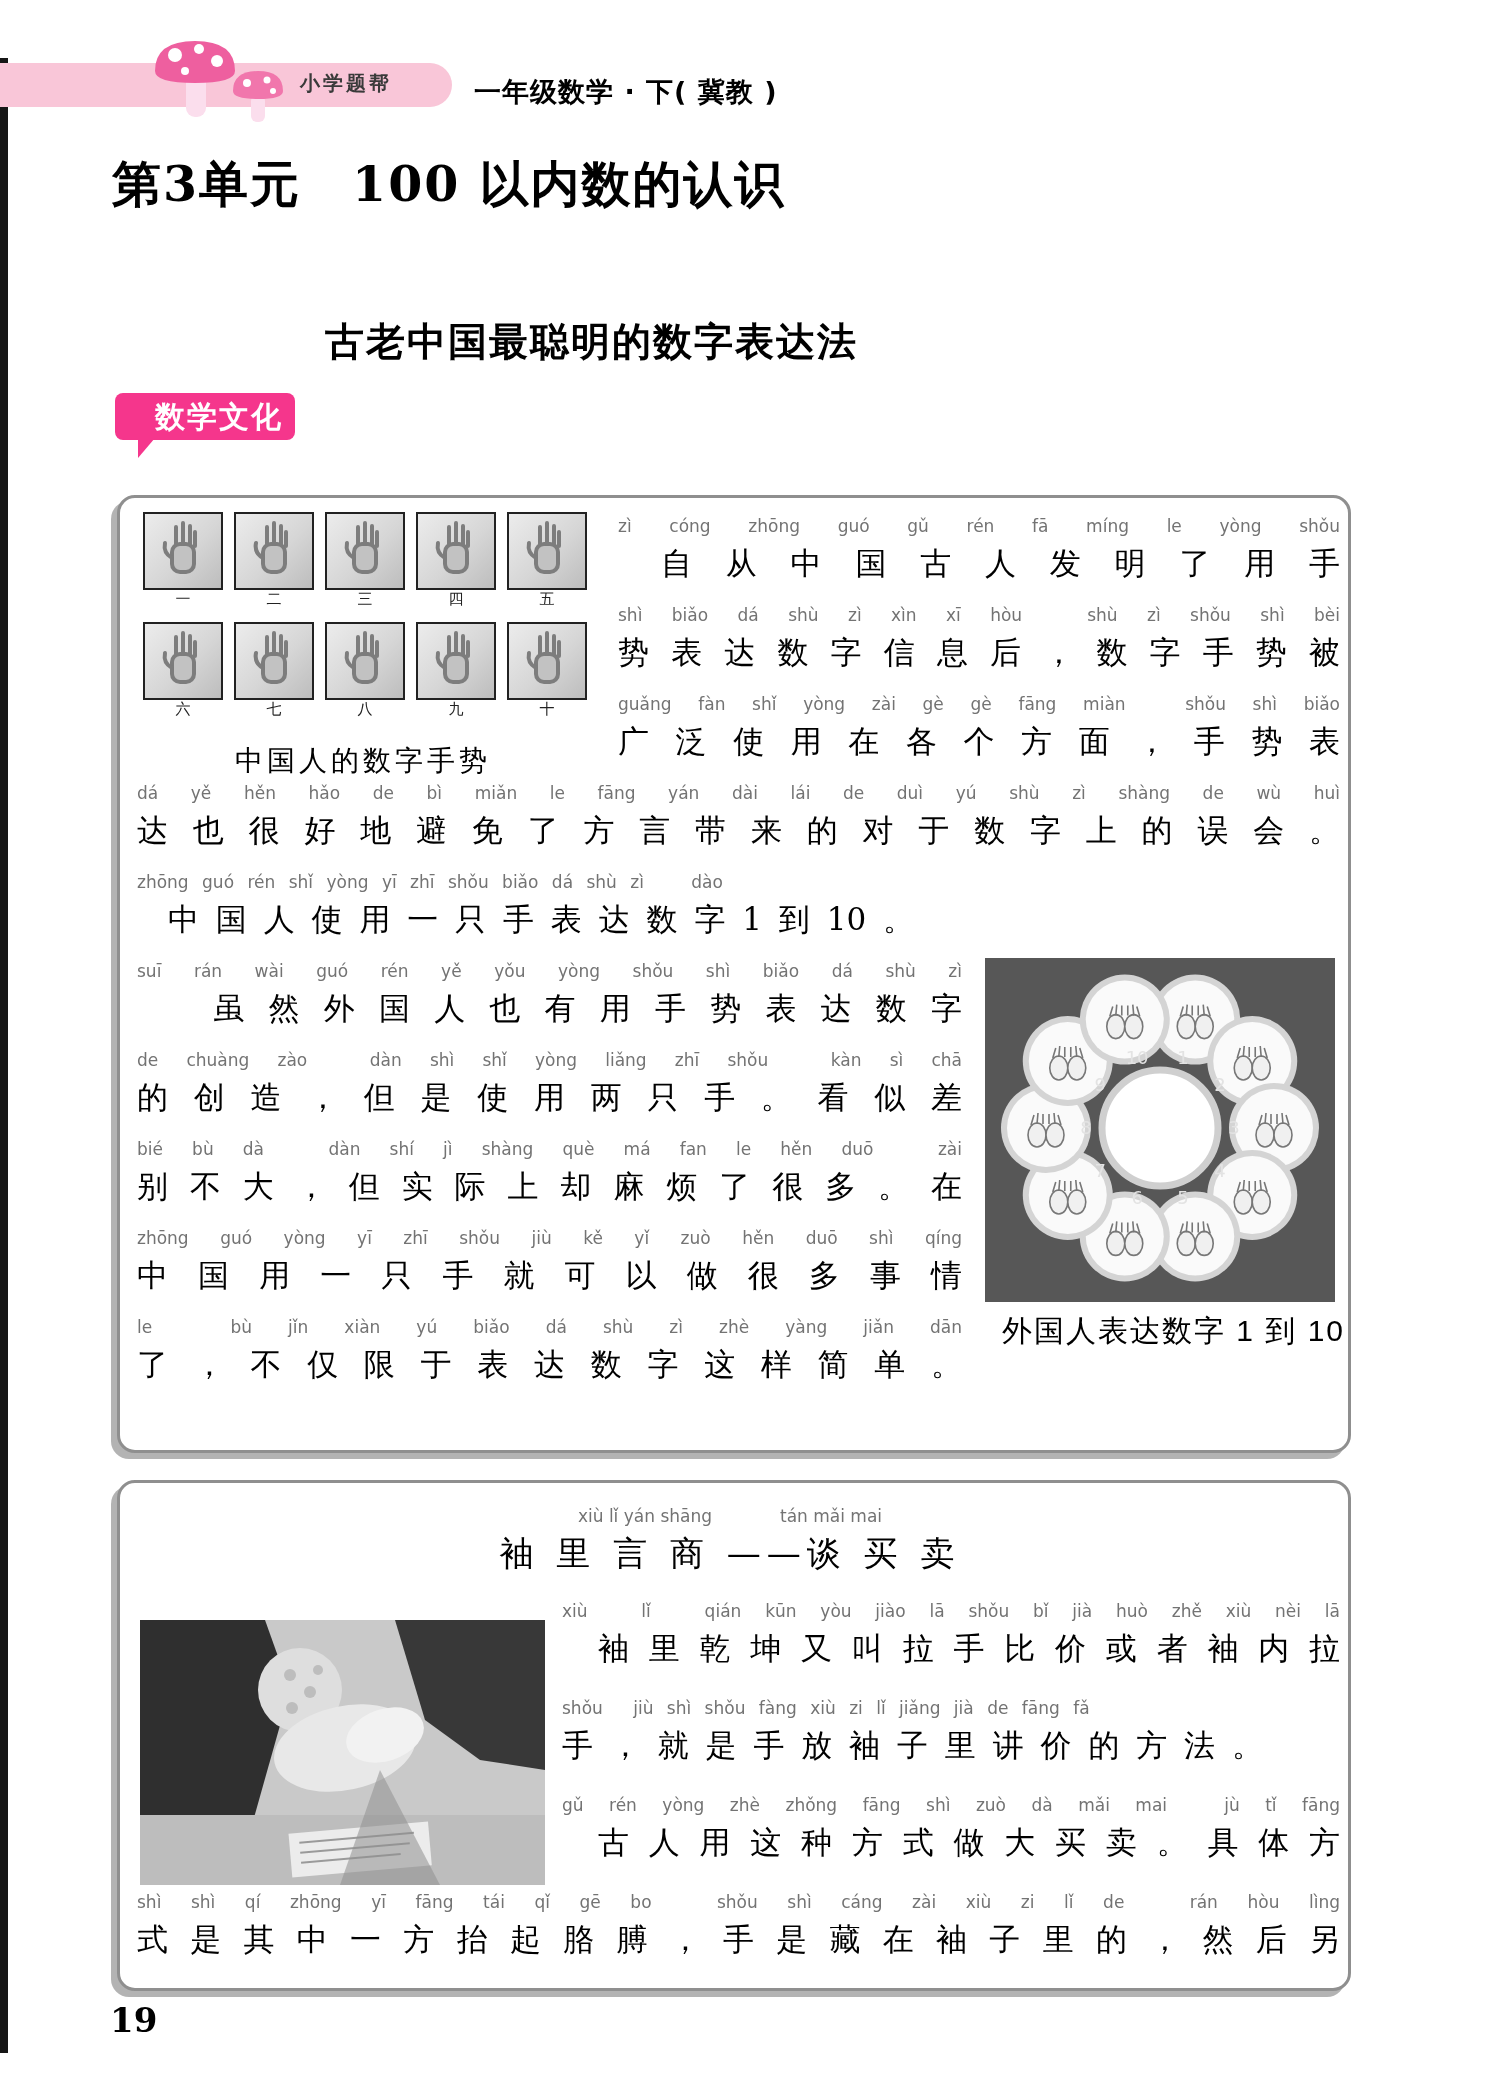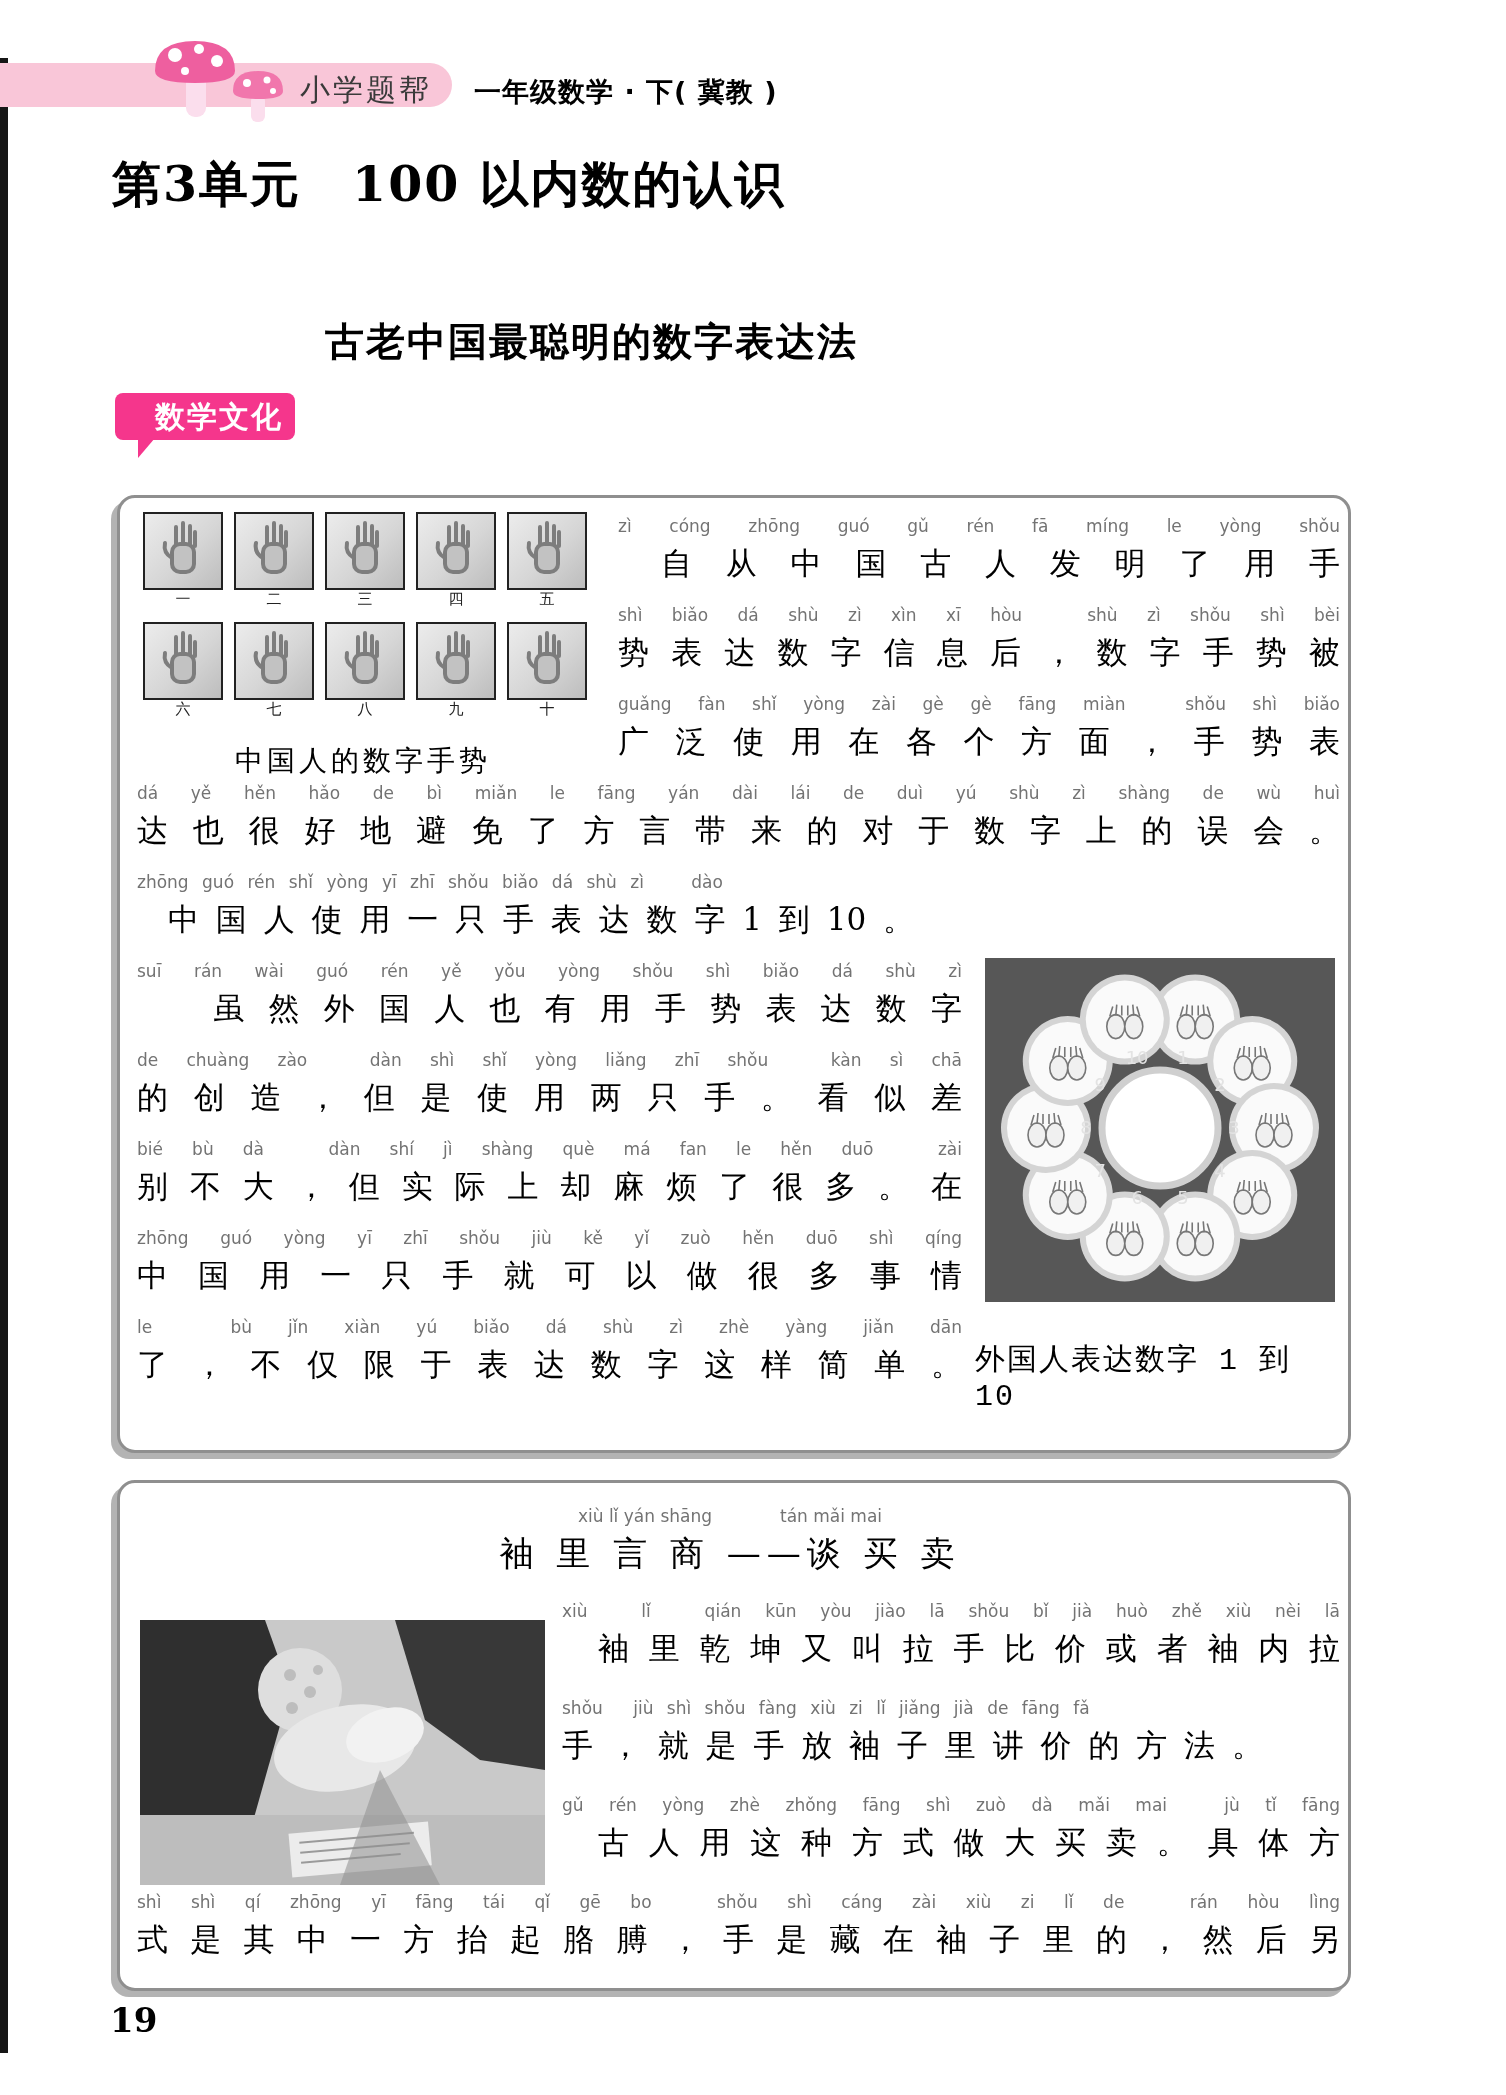--- a/index.html
+++ b/index.html
@@ -5,21 +5,21 @@
   html,body{margin:0;padding:0;background:#ffffff;}
   #page{position:relative;width:1506px;height:2095px;background:#fff;overflow:hidden;
         font-family:"DejaVu Sans","Liberation Sans",sans-serif;color:#111;}
   .abs{position:absolute;}
 
   
   #left-edge{left:0;top:58px;width:8px;height:1995px;background:#161616;}
 
   
   #header-bar{left:0;top:63px;width:452px;height:44px;background:#f9c6d8;border-radius:0 22px 22px 0;}
-  #brand{left:300px;top:70px;font-size:30px;font-weight:normal;color:#3a3a3a;letter-spacing:3px;text-align:center;}
+  #brand{left:300px;top:70px;font-size:20px;font-weight:bold;color:#3a3a3a;letter-spacing:3px;text-align:center;}
   #edition{left:474px;top:74px;font-size:27px;font-weight:600;color:#000;letter-spacing:1px;}
   #mushrooms{left:133px;top:33px;width:170px;height:92px;}
 
   
   #unit-title{left:112px;top:152px;font-size:49px;font-weight:bold;letter-spacing:2px;
               font-family:"DejaVu Serif","Liberation Serif",serif;color:#000;}
   #sub-title{left:325px;top:315px;font-size:39px;font-weight:bold;letter-spacing:2px;color:#000;}
 
   
   #badge{left:115px;top:393px;width:152px;height:47px;background:#f5368c;border-radius:8px;
@@ -44,22 +44,22 @@
   .line{position:absolute;}
   .py{font-size:17px;line-height:22px;color:#737373;white-space:normal;}
   .hz{font-size:31px;line-height:42px;margin-top:5px;color:#000;
       font-family:"DejaVu Serif","Liberation Serif",serif;}
   .stretch .py,.stretch .hz{text-align:justify;text-align-last:justify;}
   .loose .py{word-spacing:8px;}
   .loose .hz{word-spacing:7px;}
 
   
   #foreign-dial{left:985px;top:958px;width:350px;height:344px;}
-  #foreign-caption{left:975px;top:1311px;width:370px;text-align:left;font-size:30px;color:#000;
-      font-family:Liberation Mono, monospace;letter-spacing:2px;margin-top:28px;}
+  #foreign-caption{left:975px;top:1311px;width:370px;text-align:right;font-size:30px;color:#000;
+      font-family:Liberation Sans, sans-serif;letter-spacing:2px;}
 
   
   #box2-title{left:400px;top:1505px;width:660px;text-align:center;}
   #box2-title .py{font-size:17px;}
   #box2-title .hz{font-size:34px;letter-spacing:6px;}
   #handshake{left:140px;top:1620px;width:405px;height:265px;}
 
   #page-number{left:110px;top:2000px;font-size:34px;font-weight:bold;
       font-family:"DejaVu Serif","Liberation Serif",serif;color:#000;}
 </style>

